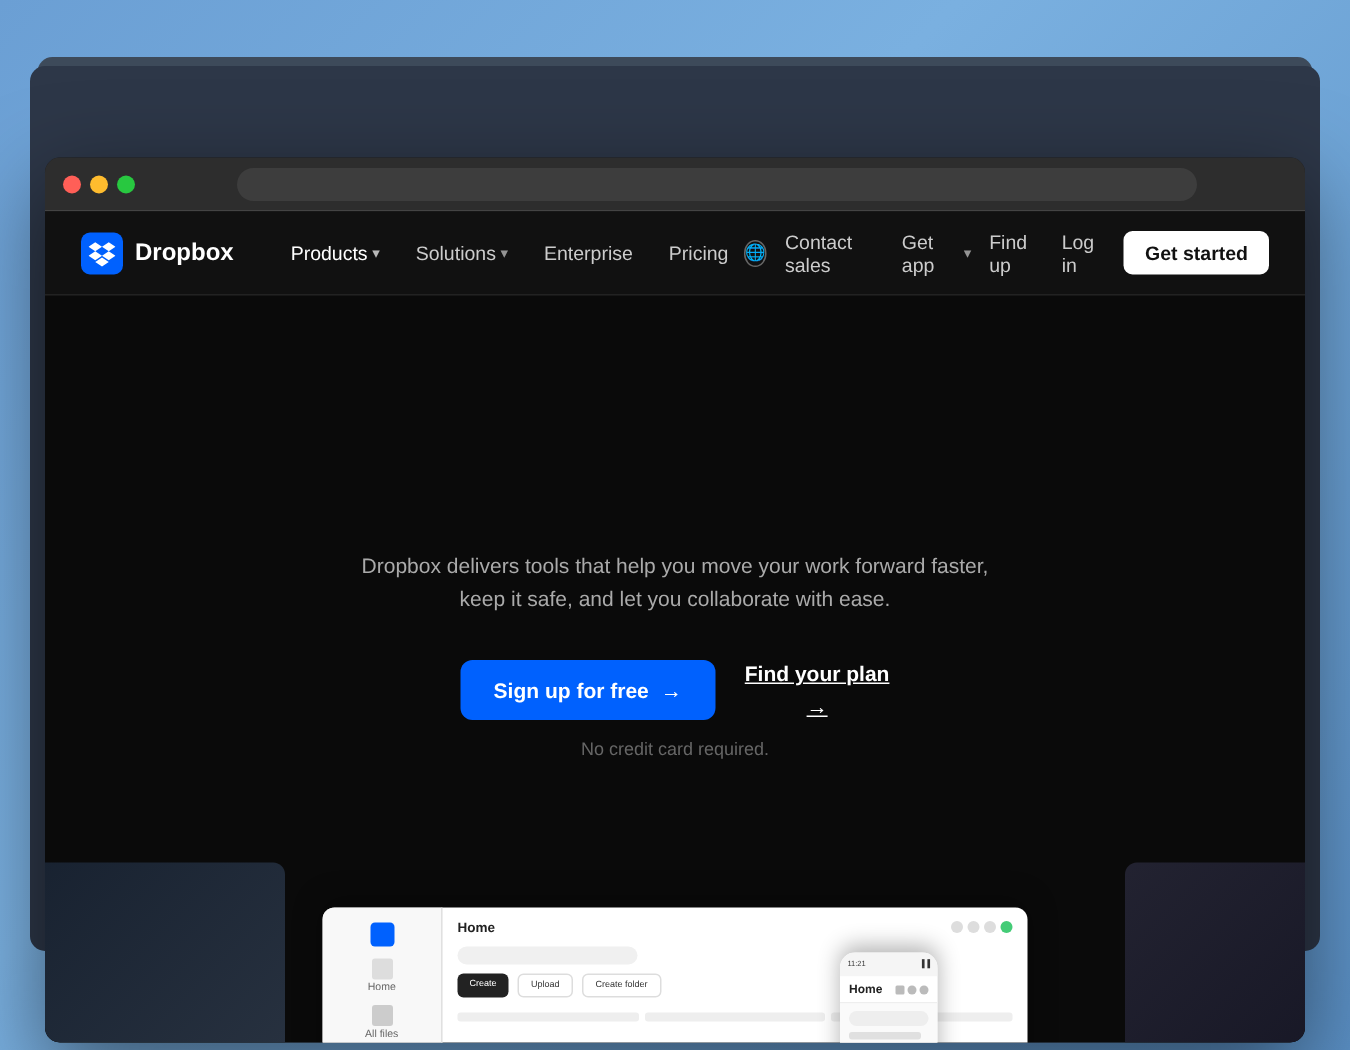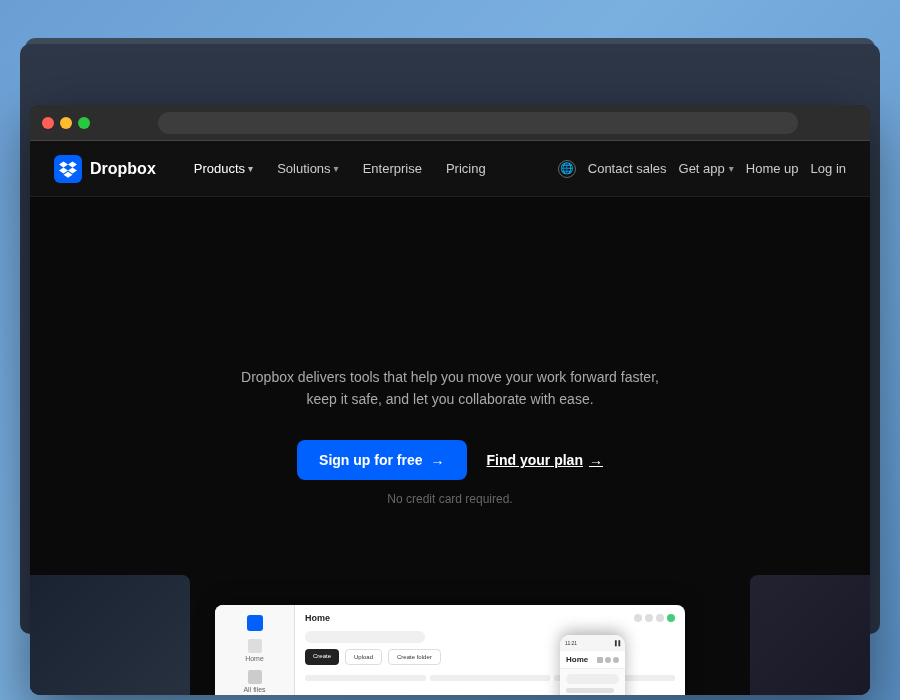--- a/index.html
+++ b/index.html
@@ -229,20 +229,21 @@
       color: white;
       font-size: 14px;
       font-weight: 600;
       cursor: pointer;
       display: flex;
       align-items: center;
       gap: 6px;
       text-decoration: underline;
       background: none;
       border: none;
+      flex-direction: column;
     }
 
     .no-cc {
       color: #666;
       font-size: 12px;
     }
 
     
     .product-preview {
       position: absolute;
@@ -454,25 +455,26 @@
       <div class="nav-right">
         <div class="globe-icon">🌐</div>
         <div class="nav-right-item">
           <span>Contact sales</span>
         </div>
         <div class="nav-right-item">
           <span>Get app</span>
           <span class="chevron">▾</span>
         </div>
         <div class="nav-right-item">
-          <span>Home up</span>
+          <span>Find up</span>
         </div>
         <div class="nav-right-item">
           <span>Log in</span>
         </div>
+        <button class="btn-get-started">Get started</button>
       </div>
     </nav>
 
     <div class="hero">
       <p class="hero-subtitle">Dropbox delivers tools that help you move your work forward faster, keep it safe, and let you collaborate with ease.</p>
 
       <div class="hero-ctas">
         <button class="btn-signup">
           <span>Sign up for free</span>
           <span>→</span>

